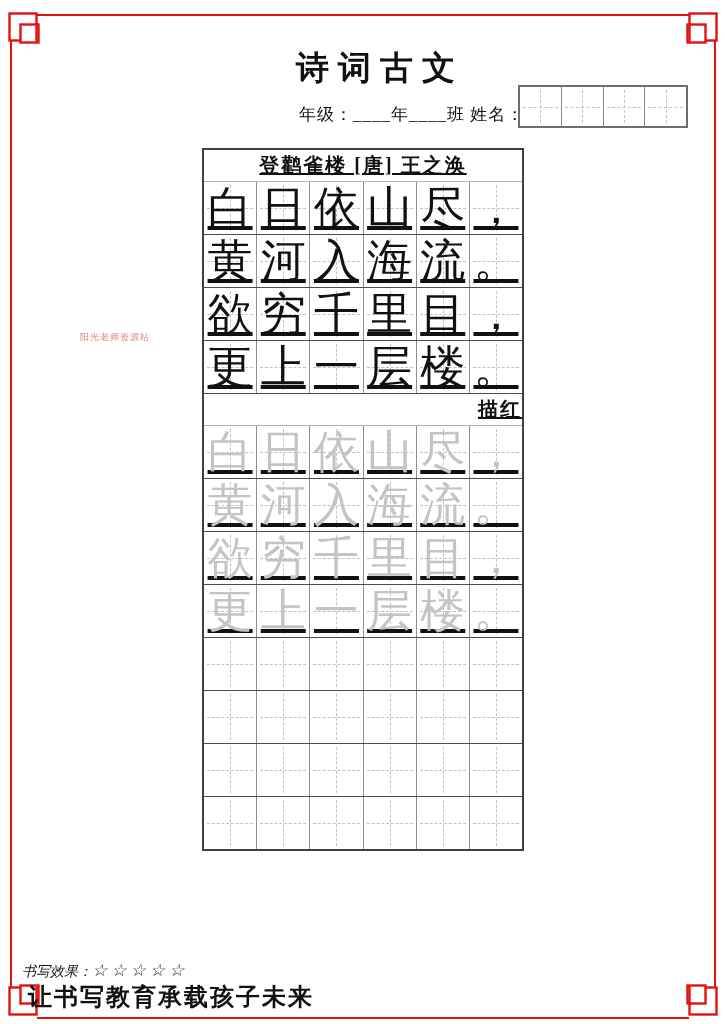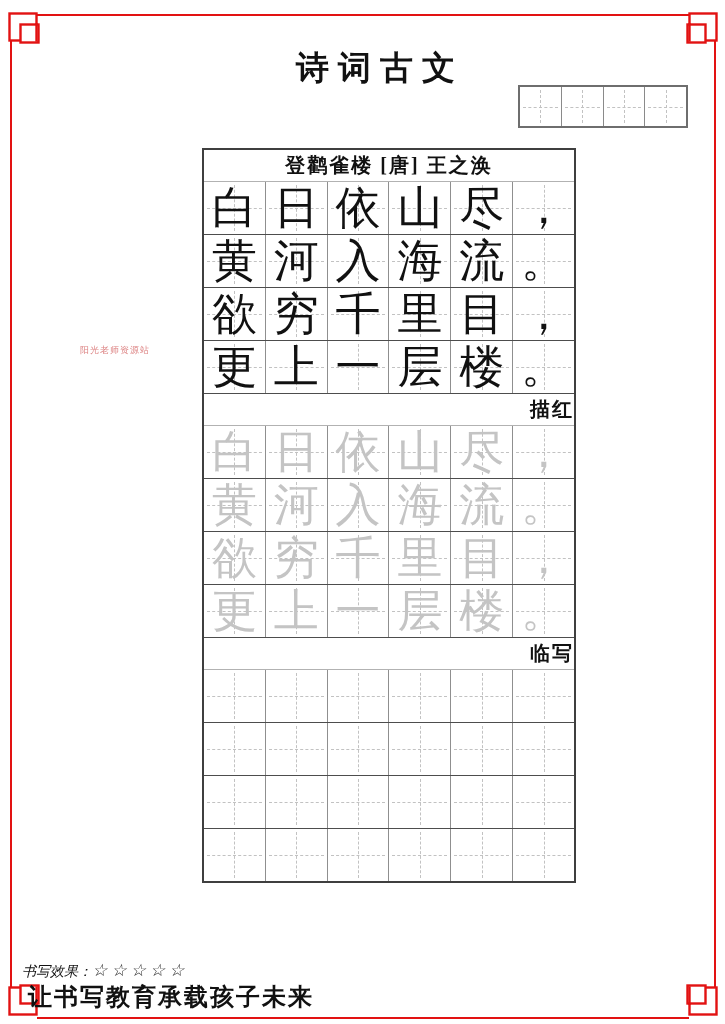--- a/index.html
+++ b/index.html
@@ -27,35 +27,35 @@
   .name-cell{flex:1;position:relative;border-left:1px solid #8a8a8a;}
   .name-cell:first-child{border-left:none;}
 
   
   .tian::before{content:"";position:absolute;top:3px;bottom:3px;left:50%;width:0;
                 border-left:1px dashed #c2c2c2;}
   .tian::after{content:"";position:absolute;left:3px;right:3px;top:50%;height:0;
                border-top:1px dashed #c2c2c2;}
 
   
-  .poem-table{position:absolute;left:202px;top:148px;width:374px;
-              border:2px solid #3f3f3f;box-sizing:border-box;background:#fff;}
+  .poem-table{position:absolute;left:202px;top:148px;width:322px;
+              border:2px solid #3f3f3f;box-sizing:border-box;background:#fff;text-decoration:underline;}
   .section-header{height:31px;line-height:31px;text-align:center;font-size:20px;
                   font-weight:bold;border-bottom:1px solid #b2b2b2;letter-spacing:2px;}
   .grid-row{display:flex;height:52px;}
   .grid-row + .grid-row{border-top:1px solid #4d4d4d;}
   .grid-row + .section-header{border-top:1px solid #4d4d4d;text-align:right;}
   .gcell{flex:1;position:relative;display:flex;align-items:center;justify-content:center;
          border-left:1px solid #8f8f8f;}
   .gcell:first-child{border-left:none;}
   .gchar{position:relative;z-index:1;font-size:45px;line-height:1;}
   .sec-trace .gchar{color:#c4c4c4;}
 
   
-  .watermark{position:absolute;left:80px;top:344px;font-size:9px;color:#dd8484;
+  .watermark{position:absolute;left:80px;top:331px;font-size:9px;color:#dd8484;
              letter-spacing:1px;}
   .effect-line{position:absolute;left:22px;top:960px;font-size:14px;font-style:italic;}
   .effect-line .stars{font-size:17px;letter-spacing:4px;color:#222;}
   .slogan{position:absolute;left:28px;top:981px;font-size:24px;font-weight:bold;
           letter-spacing:2px;z-index:2;text-align:right;}
 </style>
 </head>
 <body>
 
 <div class="page">
@@ -88,20 +88,21 @@
   </div>
   <div class="corner c-br">
     <svg width="32" height="32" viewBox="0 0 32 32">
       <rect x="1.5" y="1.5" width="27" height="27" fill="#ffffff" stroke="#e21212" stroke-width="2.4"></rect>
       <rect x="12.5" y="12.5" width="18" height="18" fill="#ffffff" stroke="#e21212" stroke-width="2.4"></rect>
       <path d="M28.5 11.3 V29.7" fill="none" stroke="#e21212" stroke-width="2.4"></path>
     </svg>
   </div>
 
   <div class="title">诗词古文</div>
+  <div class="info-line">年级：____年____班  姓名：</div>
   <div class="name-grid">
       <div class="name-cell tian"></div>
       <div class="name-cell tian"></div>
       <div class="name-cell tian"></div>
       <div class="name-cell tian"></div>
     </div>
 
   <div class="poem-table">
       <div class="section-header">登鹳雀楼 [唐] 王之涣</div>
       <div class="grid-row sec-example">
@@ -258,21 +259,20 @@
         <div class="gcell tian">
           <span class="gchar">层</span>
         </div>
         <div class="gcell tian">
           <span class="gchar">楼</span>
         </div>
         <div class="gcell tian">
           <span class="gchar">。</span>
         </div>
       </div>
-      <div class="section-header">临写</div>
       <div class="grid-row sec-copy">
         <div class="gcell tian"></div>
         <div class="gcell tian"></div>
         <div class="gcell tian"></div>
         <div class="gcell tian"></div>
         <div class="gcell tian"></div>
         <div class="gcell tian"></div>
       </div>
       <div class="grid-row sec-copy">
         <div class="gcell tian"></div>

